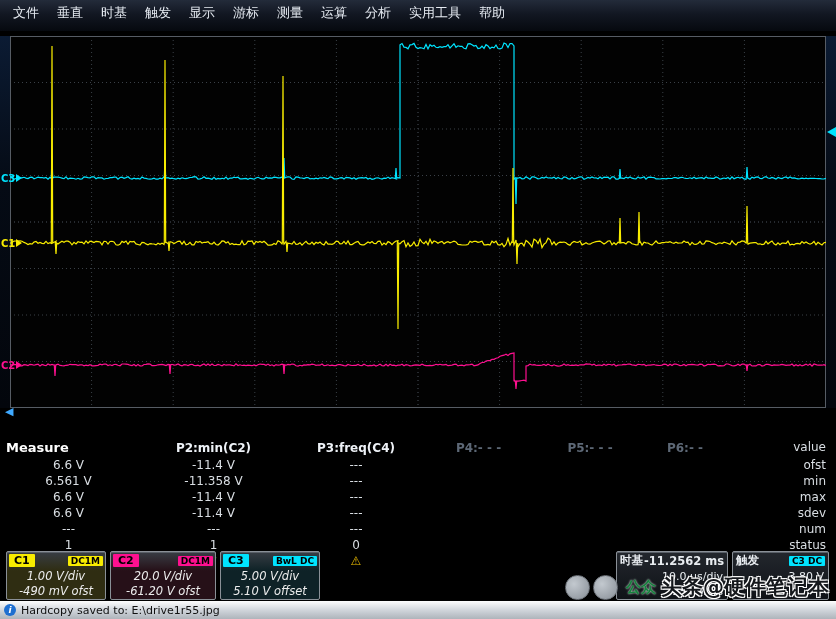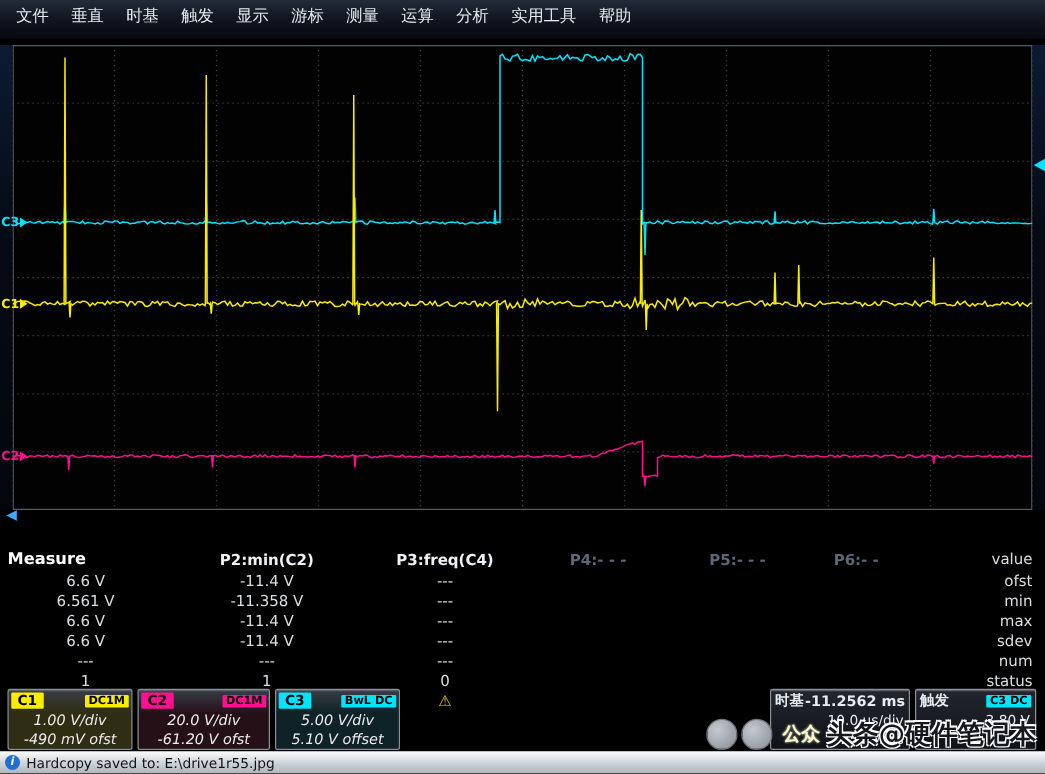--- a/index.html
+++ b/index.html
@@ -57,21 +57,21 @@
   #trigger-box{left:732px;width:97px;}
   .tb-head{display:flex;justify-content:space-between;align-items:center;padding:1px 3px;
            font-weight:bold;font-size:11.5px;white-space:nowrap;}
   .tb-line{text-align:right;padding-right:4px;line-height:15px;white-space:nowrap;}
 
   
   .watermark{position:absolute;top:573px;left:565px;display:flex;align-items:center;z-index:20;}
   .wm-circle{width:23px;height:23px;border-radius:50%;
              background:radial-gradient(circle at 35% 35%,#c3c9cf,#878e96);
              margin-right:3px;border:1px solid #70767d;flex:none;}
-  .wm-prefix{color:#fef9c3;font-size:15px;font-weight:bold;margin:0 5px;text-shadow:0 0 2px #fff;}
+  .wm-prefix{color:#15803d;font-size:15px;font-weight:bold;margin:0 5px;text-shadow:0 0 2px #fff;}
   .wm-text{font-size:21px;font-weight:bold;color:#15181c;white-space:nowrap;
            text-shadow:-1px -1px 0 #fff,1px -1px 0 #fff,-1px 1px 0 #fff,1px 1px 0 #fff;}
 
   
   .statusbar{position:absolute;left:0;top:601px;width:836px;height:18px;box-sizing:border-box;
              background:linear-gradient(#fdfdfd,#cdd2d8 55%,#aeb4bb);
              display:flex;align-items:center;gap:5px;padding-left:4px;}
   .info-icon{width:12px;height:12px;border-radius:50%;background:#1f6fd0;color:#fff;font-size:9px;
              font-weight:bold;font-style:italic;display:flex;align-items:center;justify-content:center;flex:none;}
   .status-text{font-size:11px;color:#111;}

